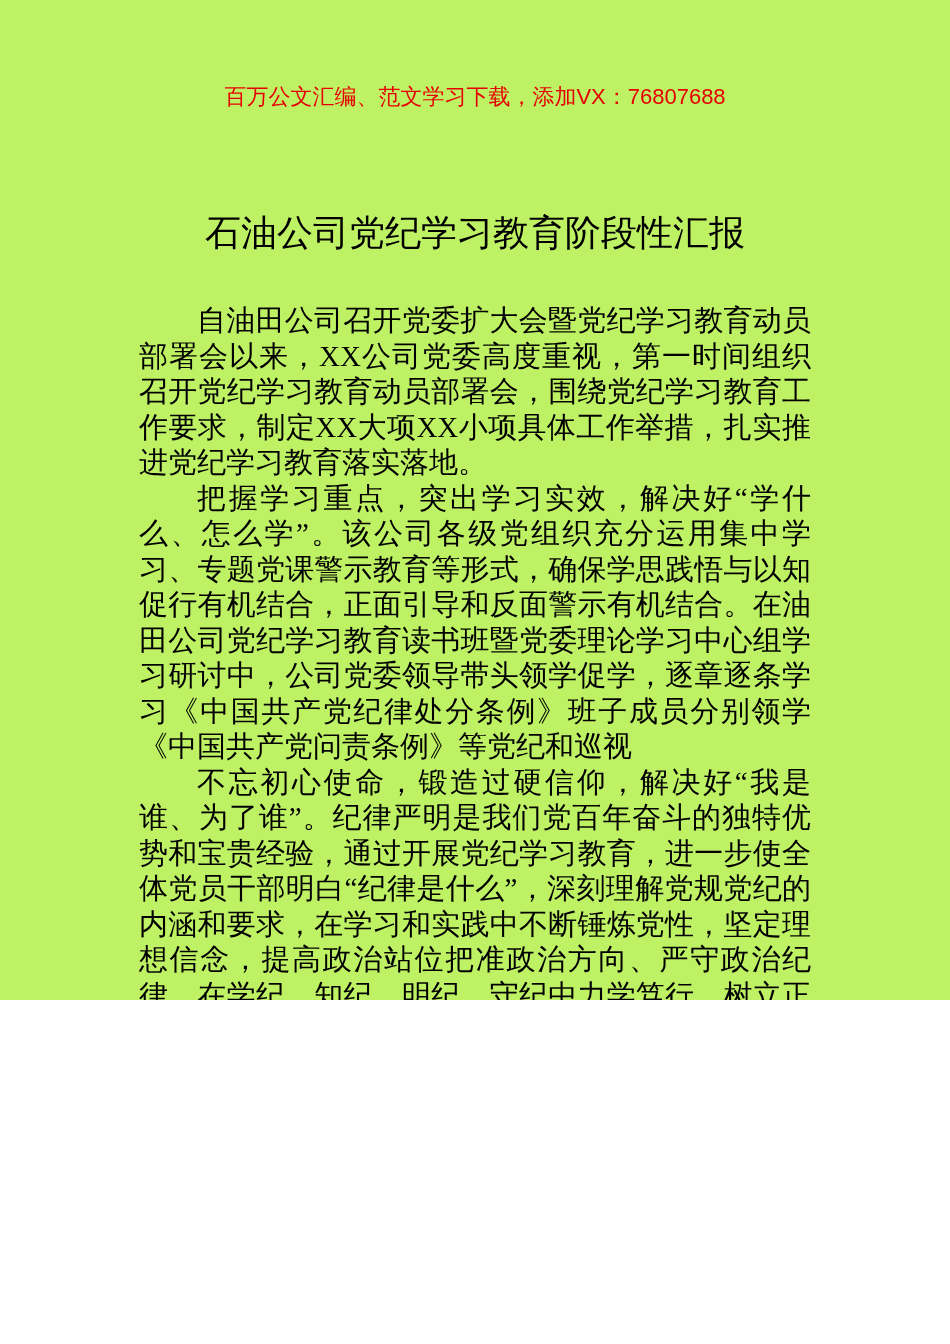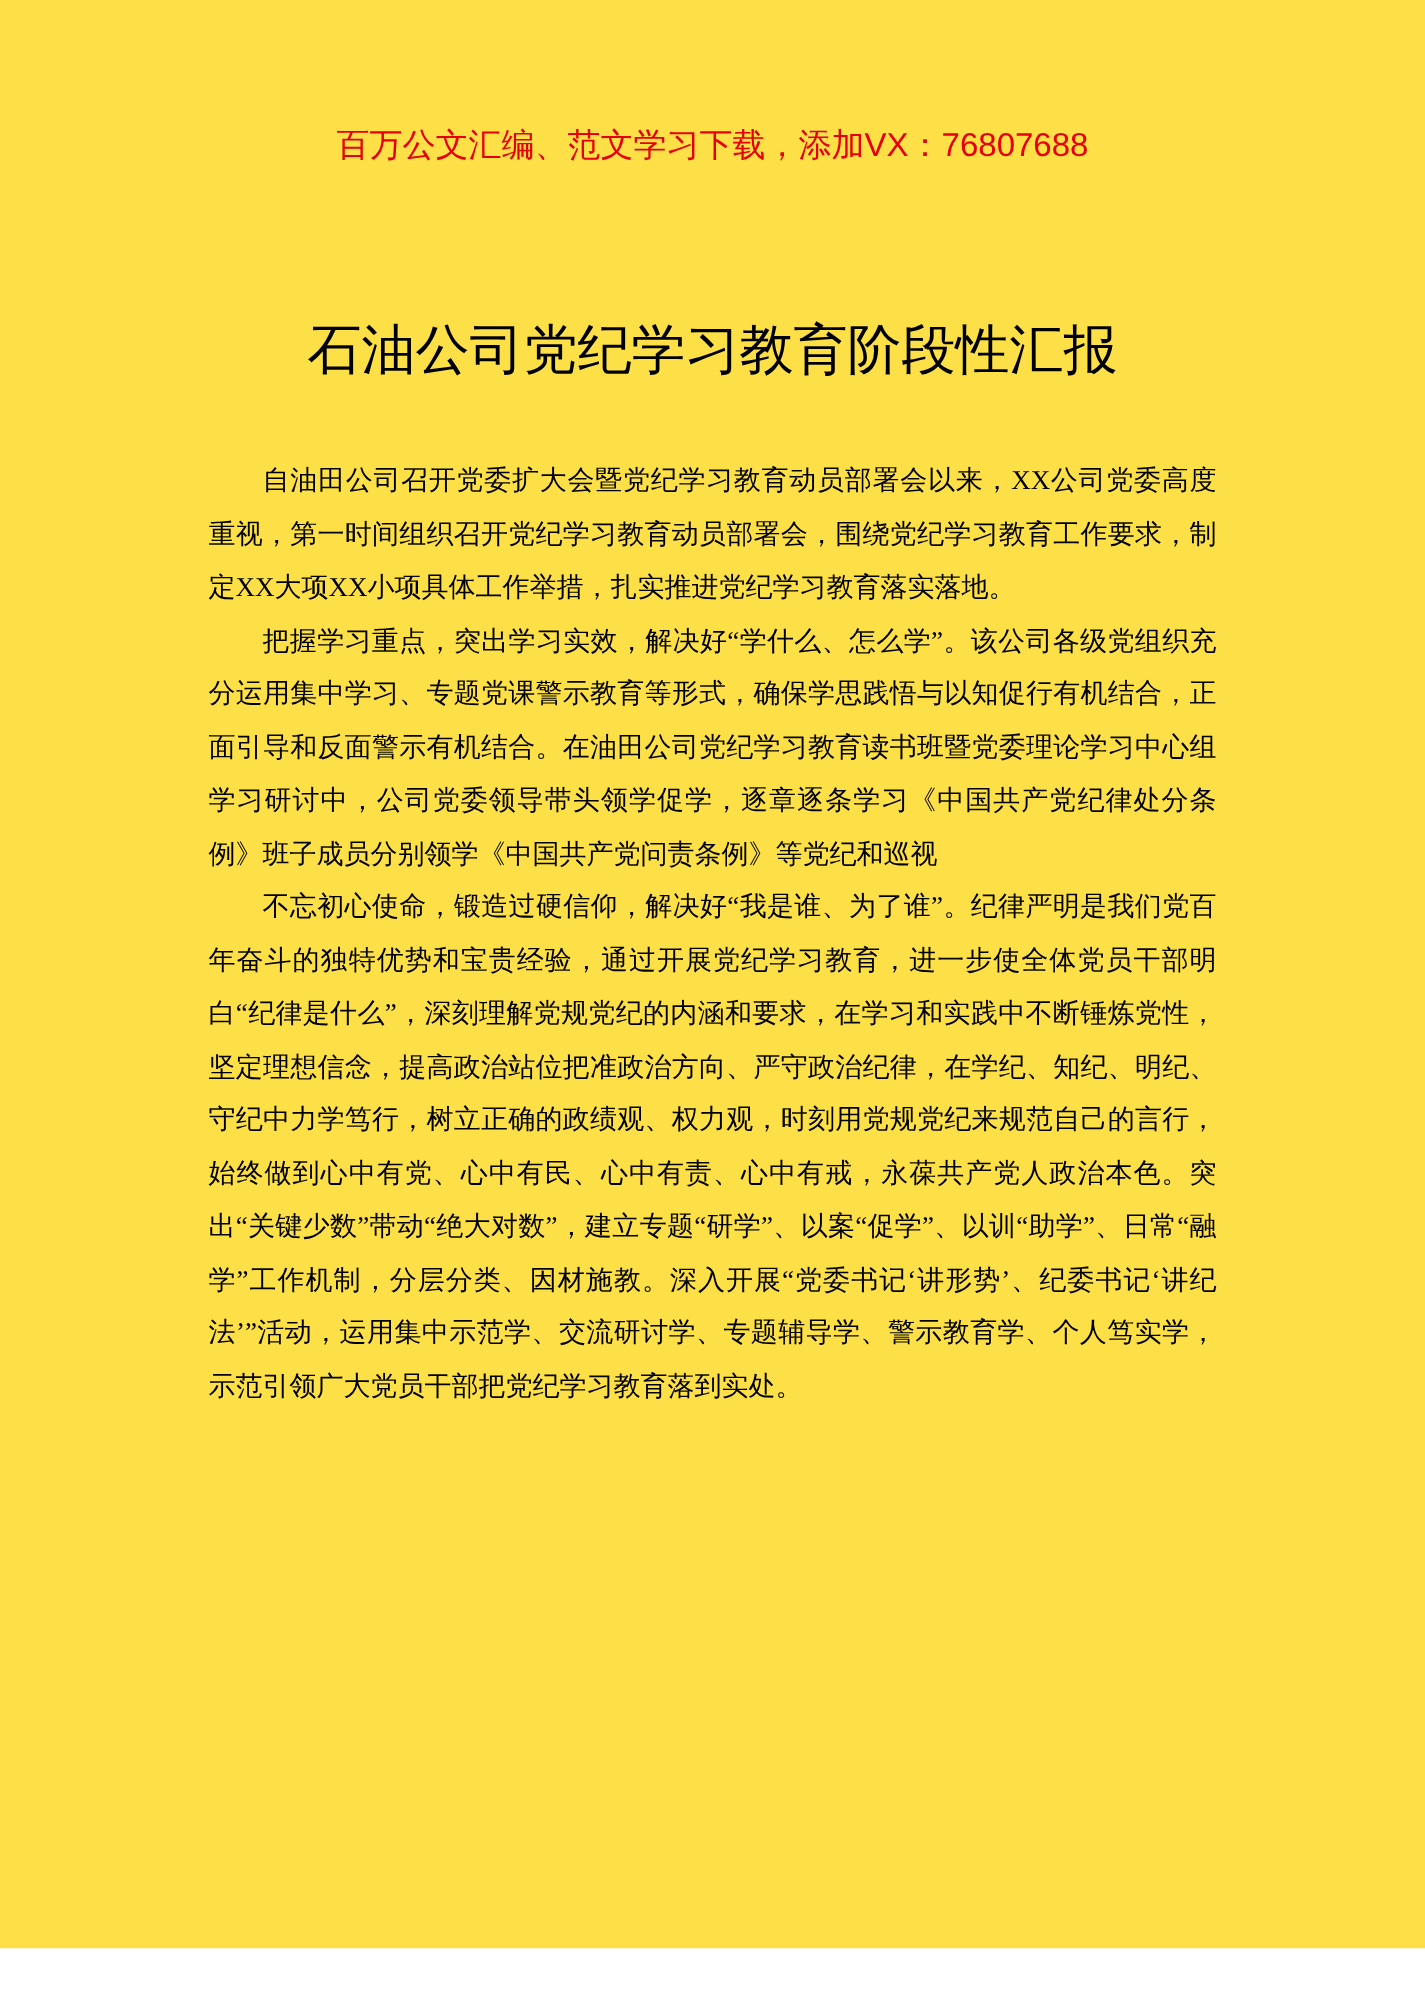--- a/index.html
+++ b/index.html
@@ -3,22 +3,22 @@
 <meta charset="utf-8">
 <style>
   html, body {
     margin: 0;
     padding: 0;
     background: #ffffff;
   }
   .page {
     position: relative;
     width: 950px;
-    height: 1299px;
-    background: #fde047;
+    height: 1000px;
+    background: #bef264;
     overflow: hidden;
     color: #000000;
   }
   .notice {
     margin: 0;
     padding-top: 84px;
     text-align: center;
     font-family: "Liberation Sans", "DejaVu Sans", sans-serif;
     font-size: 22px;
     line-height: 1.2;
@@ -30,21 +30,21 @@
     font-family: "Liberation Sans", "DejaVu Sans", sans-serif;
     font-weight: 400;
     font-size: 36px;
     line-height: 1.25;
     color: #000000;
   }
   .content {
     width: 672px;
     margin: 48px 0 0 139px;
     font-family: "Liberation Serif", "DejaVu Serif", serif;
-    font-size: 18px;
+    font-size: 29px;
     line-height: 35.5px;
     color: #000000;
   }
   .content p {
     margin: 0;
     text-align: justify;
     text-justify: inter-ideograph;
     text-indent: 2em;
     overflow-wrap: break-word;
   }

